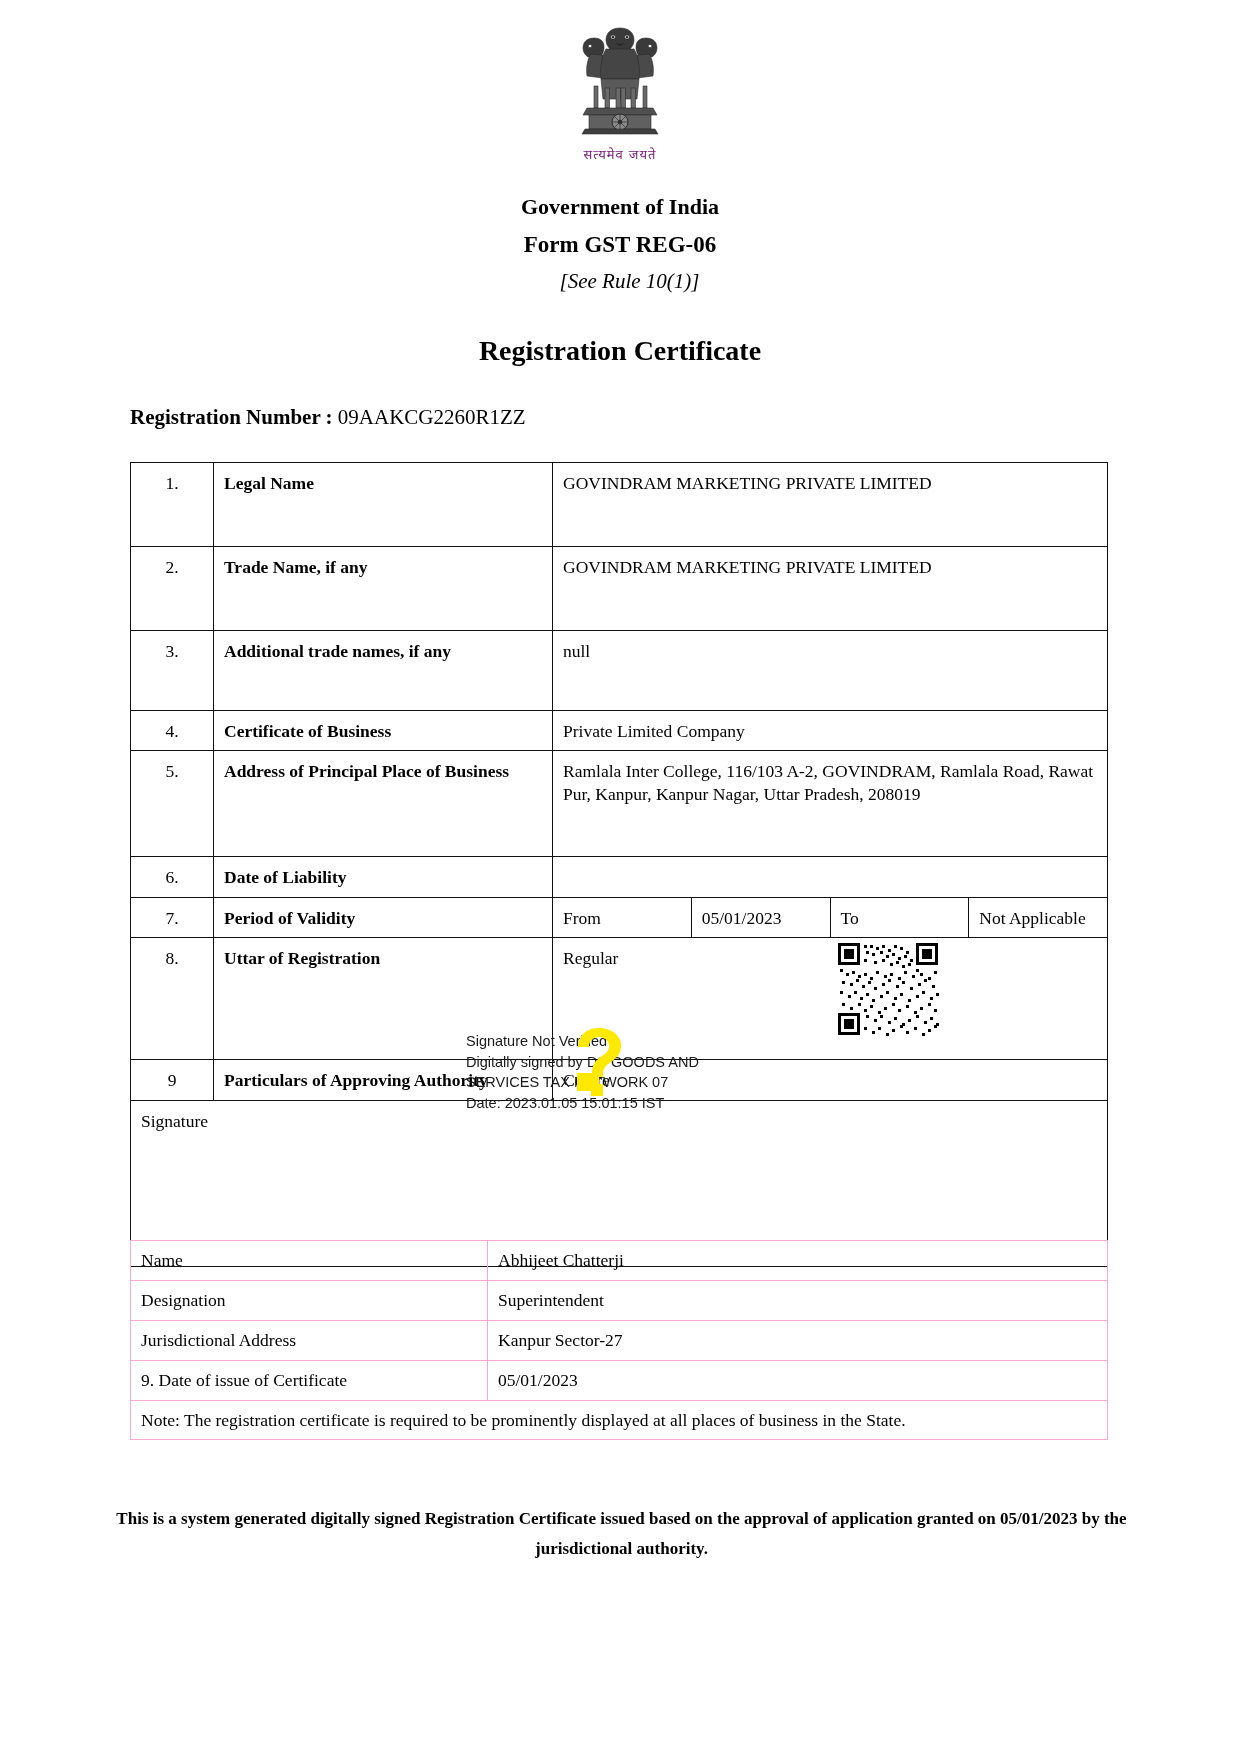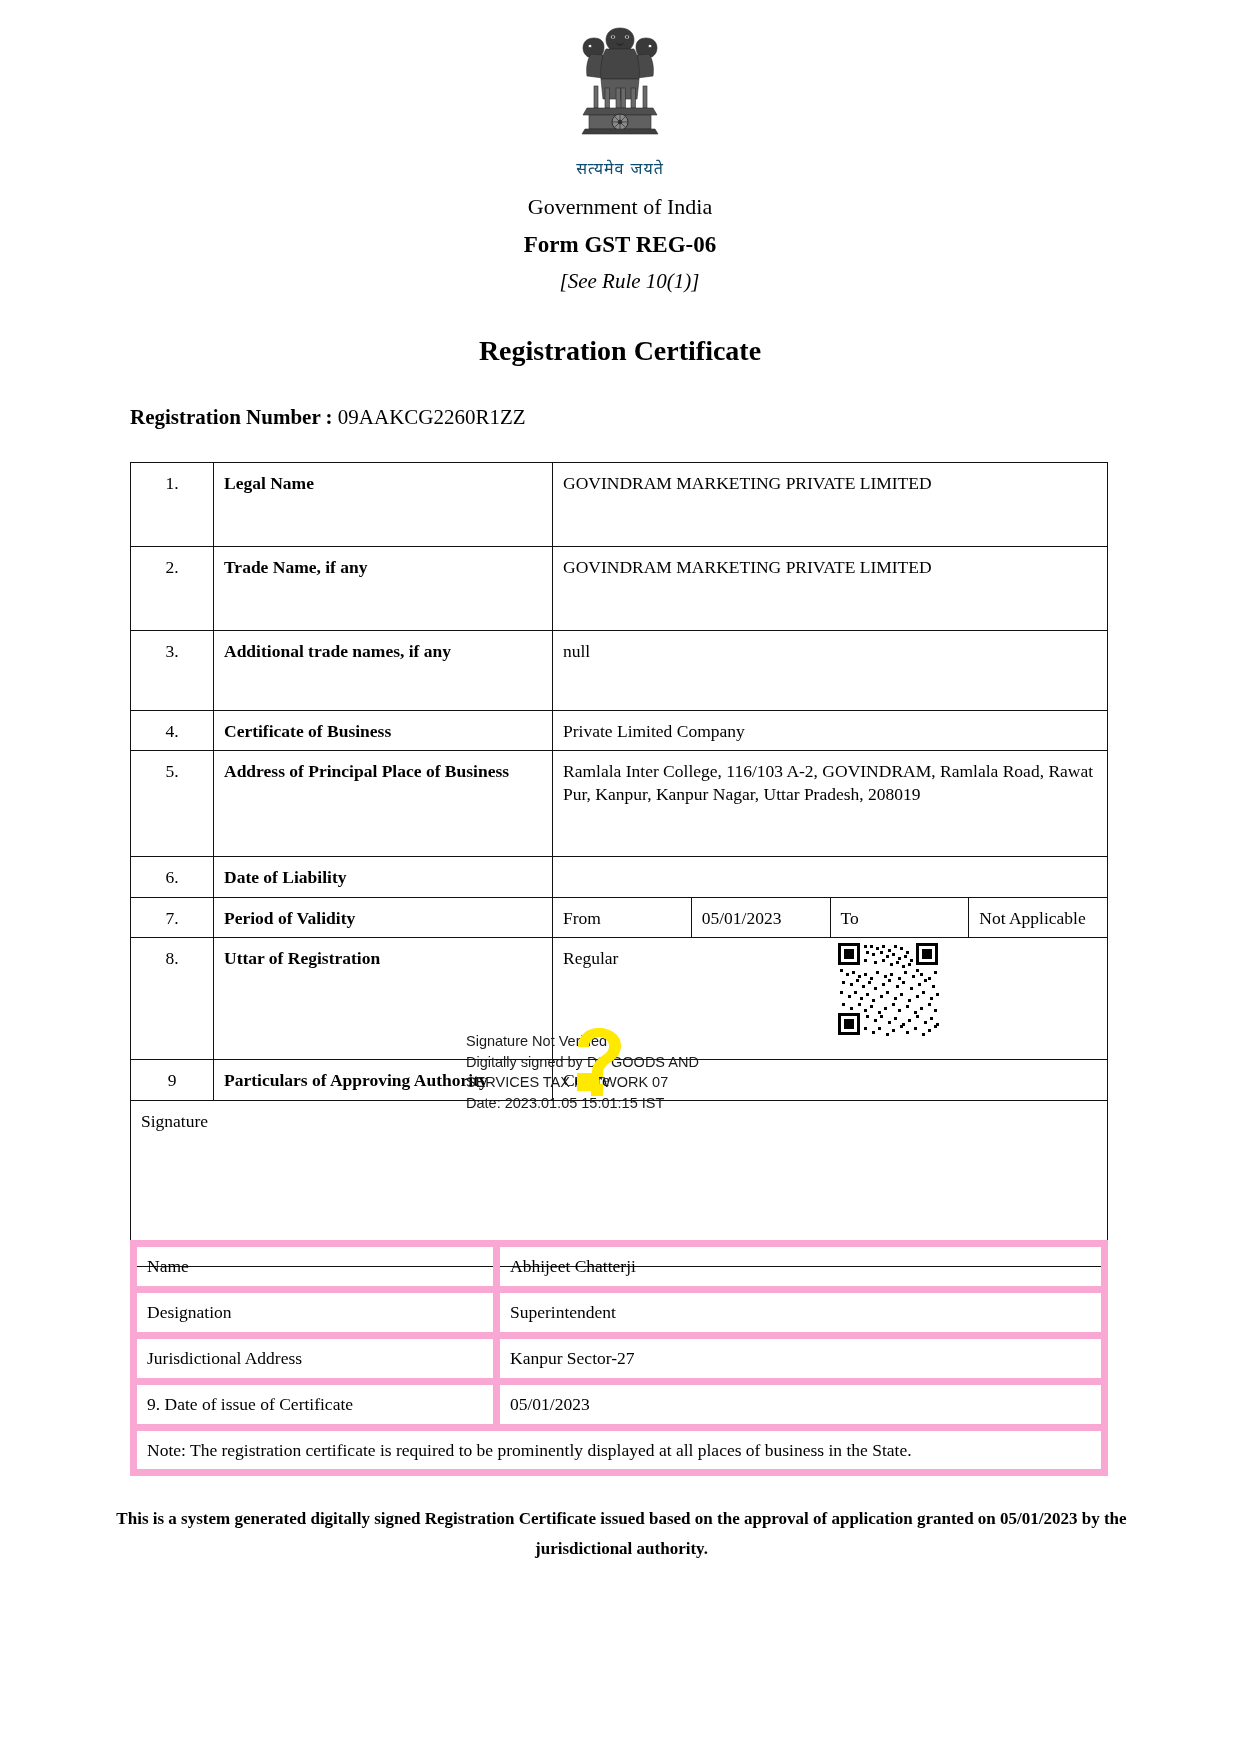--- a/index.html
+++ b/index.html
@@ -20,37 +20,37 @@
   .emblem-wrap {
     position: absolute;
     left: 0;
     top: 22px;
     width: 1240px;
     text-align: center;
   }
   .emblem-svg { display: block; margin: 0 auto; }
   .emblem-motto {
     font-family: "DejaVu Sans", sans-serif;
-    font-size: 16px;
+    font-size: 13px;
     letter-spacing: 1px;
-    margin-top: 15px;
-    color: #0c4a6e;
+    margin-top: 3px;
+    color: #701a75;
   }
 
   
   .headings {
     position: absolute;
     left: 0;
     top: 196px;
     width: 1240px;
     text-align: center;
   }
   .h-gov {
     font-size: 22px;
-    font-weight: normal;
+    font-weight: bold;
     line-height: 1.0;
   }
   .h-form {
     font-size: 23px;
     font-weight: bold;
     margin-top: 15px;
     line-height: 1.0;
   }
   .h-rule {
     font-size: 21px;
@@ -125,21 +125,21 @@
   .lower-table {
     position: absolute;
     left: 130px;
     top: 1240px;
     width: 978px;
     border-collapse: collapse;
     table-layout: fixed;
     font-size: 17.5px;
   }
   .lower-table td {
-    border: 7px solid #f9a8d4;
+    border: 1px solid #f9a8d4;
     padding: 9px 18px 8px 10px;
     vertical-align: top;
     line-height: 1.25;
     font-family: Liberation Serif, serif;
   }
   .l-lbl { width: 328px; }
 
   
   .footer-note {
     position: absolute;

